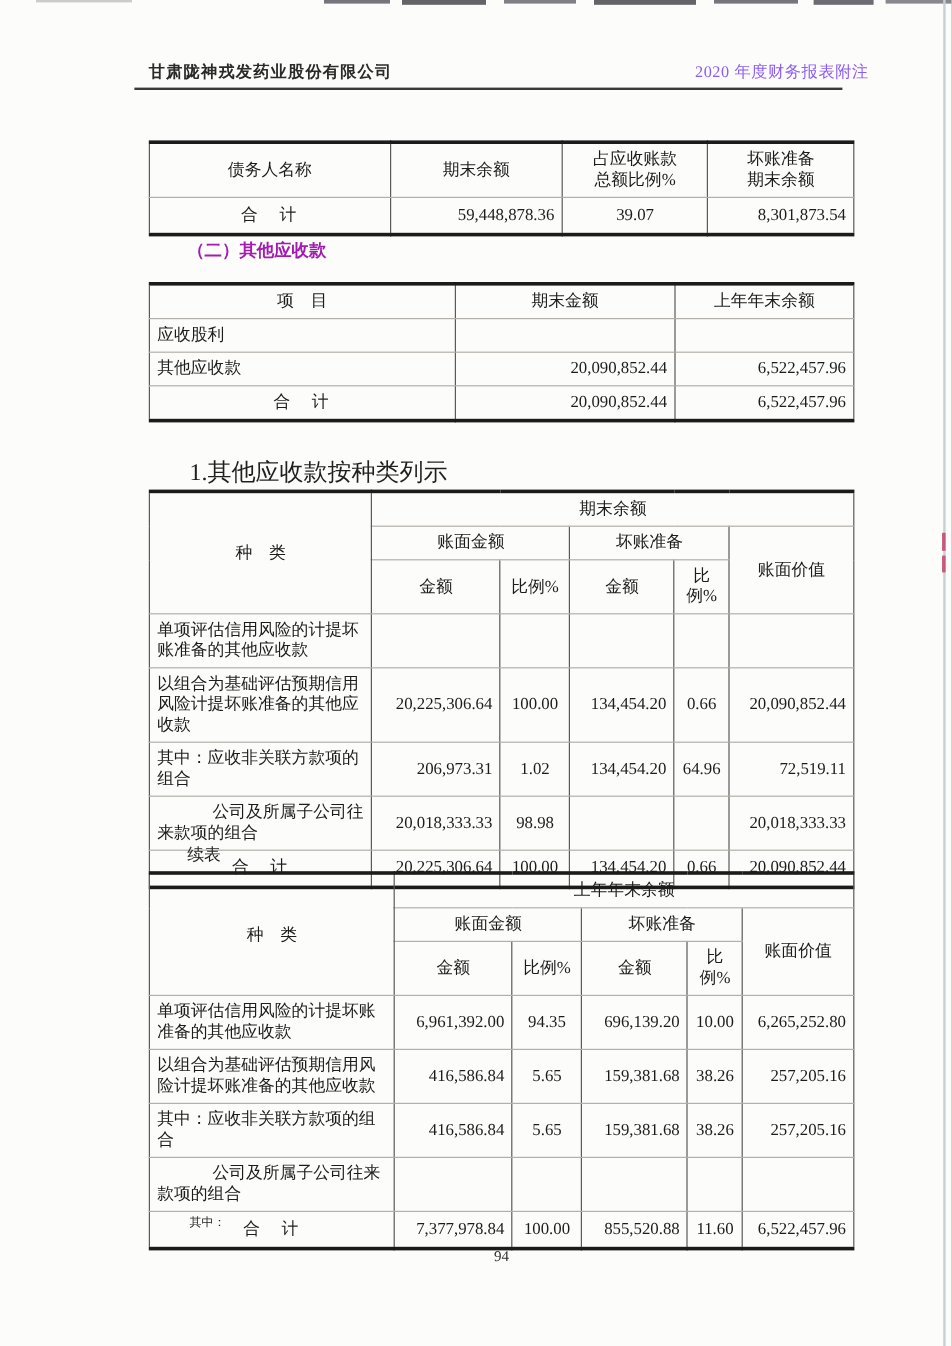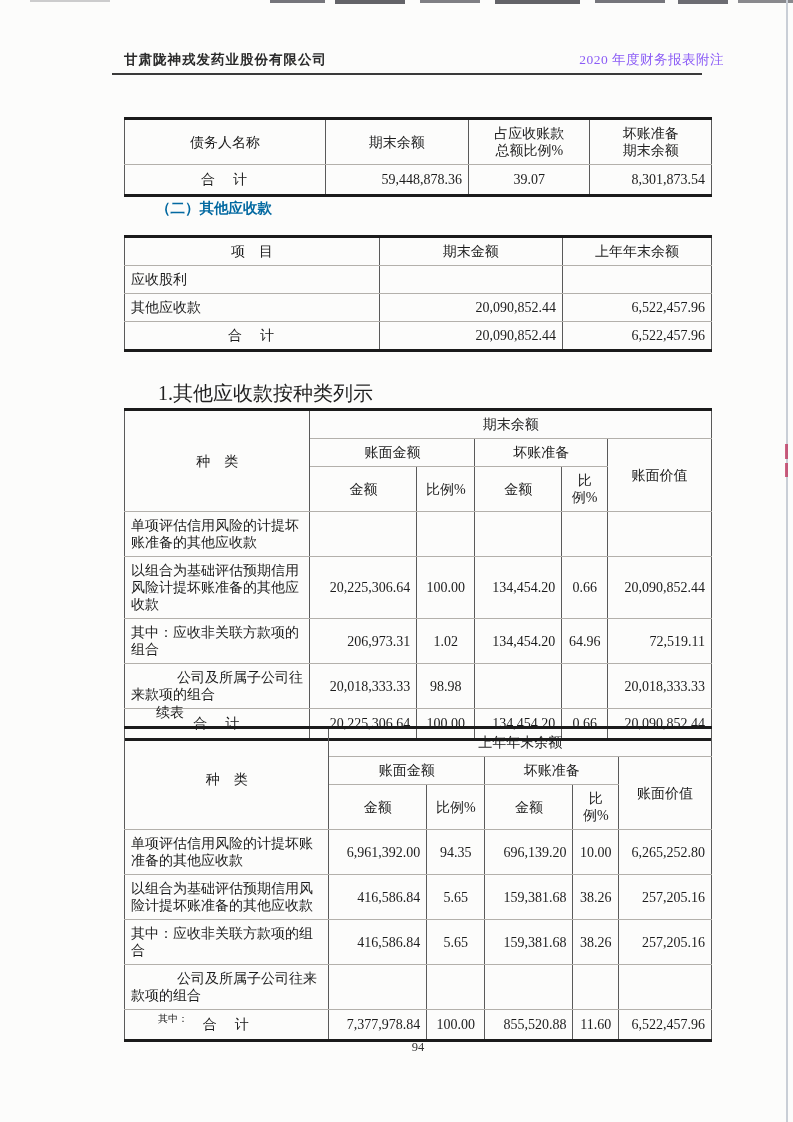--- a/index.html
+++ b/index.html
@@ -37,21 +37,21 @@
   
   .t1 th{height:34px;vertical-align:middle;}
   .t1 td{height:19px;}
   .t2 th{padding:8px 6px;}
   .t2 td{padding:6px 6px;height:17px;}
   .t34 th{padding:6px 4px;}
   .t34 td{font-size:14px;line-height:16px;padding:4px 5px;}
   .t34 td.c-total{padding:6px 5px;}
 
   
-  .sec-head{position:absolute;left:156px;top:199px;font-size:14.5px;font-weight:bold;color:#0369a1;}
+  .sec-head{position:absolute;left:156px;top:199px;font-size:14.5px;font-weight:bold;color:#a21caf;}
   .sub-head{position:absolute;left:158px;top:380px;font-size:20px;}
   .cont-label{position:absolute;left:156px;top:704px;font-size:14px;}
   .among{position:absolute;left:158px;top:1012px;font-size:10px;}
   .pagenum{position:absolute;left:124px;top:1040px;width:588px;text-align:center;font-size:12.5px;color:#333;}
 
   
   .smudge{position:absolute;top:0;background:#3c3c44;}
   .edge-line{position:absolute;left:786px;top:0;width:2px;height:1122px;background:#c9ced6;}
   .edge-red{position:absolute;left:785px;width:3px;background:#c23b63;opacity:.8;}
 </style>

